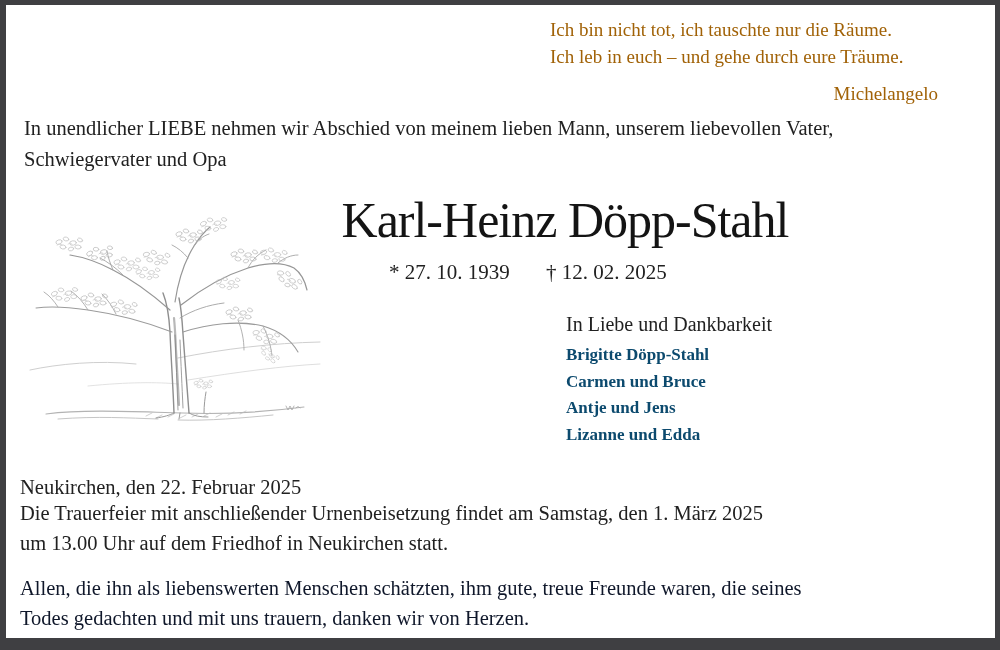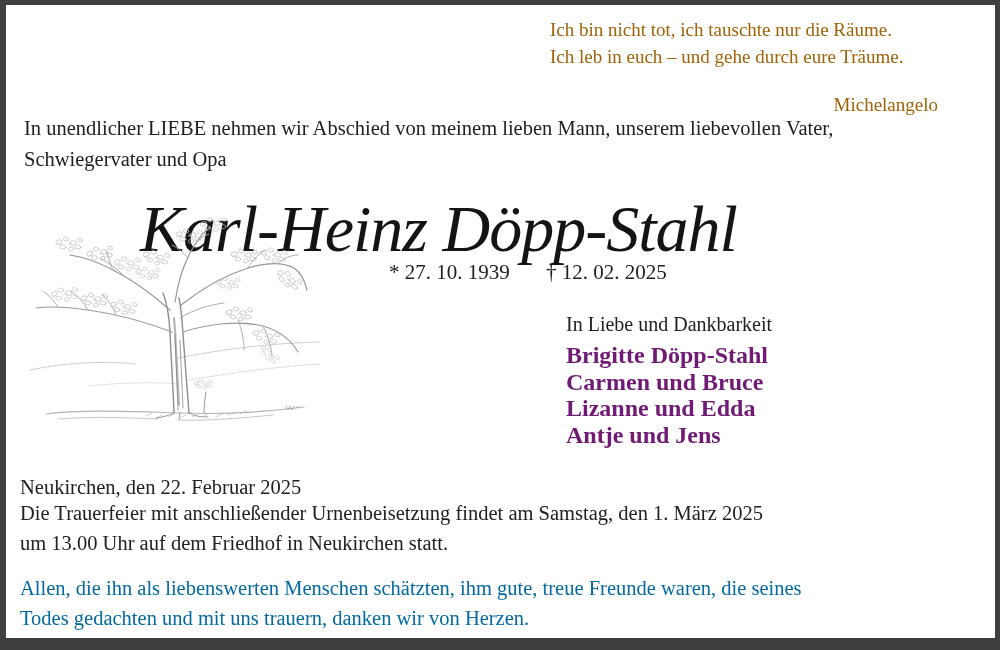--- a/index.html
+++ b/index.html
@@ -6,32 +6,32 @@
   .canvas{
     position:relative;width:1000px;height:650px;background:#ffffff;
     font-family:"Liberation Serif","DejaVu Serif",serif;color:#1e1e1e;overflow:hidden;
   }
   .frame{
     position:absolute;inset:0;border-style:solid;
     border-width:5px 5px 12px 6px;border-color:#3f3f42;pointer-events:none;z-index:5;
   }
   .line{white-space:nowrap;}
   .quote-block{position:absolute;left:550px;top:16px;width:388px;font-size:19px;line-height:27px;color:#a16207;}
-  .quote-attr{text-align:right;margin-top:21px;}
+  .quote-attr{text-align:right;margin-top:10px;}
   .intro{position:absolute;left:24px;top:113px;font-size:20.5px;line-height:30.5px;color:#212121;}
-  .deceased{position:absolute;left:140px;top:191px;width:850px;text-align:left;
-    font-size:66px;font-weight:normal;letter-spacing:-1px;margin:0;color:#141414;font-style:italic;}
+  .deceased{position:absolute;left:140px;top:191px;width:850px;text-align:center;
+    font-size:50px;font-weight:normal;letter-spacing:-1px;margin:0;color:#141414;}
   .bdate{position:absolute;left:389px;top:260px;font-size:21px;color:#212121;text-align:center;}
   .ddate{position:absolute;left:546px;top:260px;font-size:21px;color:#212121;}
   .tree{position:absolute;left:28px;top:210px;}
   .mourners-block{position:absolute;left:566px;top:313px;font-size:20px;color:#212121;}
-  .mourners-list{margin-top:6px;font-size:24px;font-weight:bold;line-height:26.6px;color:#701a75;}
+  .mourners-list{margin-top:6px;font-size:17px;font-weight:bold;line-height:26.6px;color:#0c4a6e;}
   .place-date{position:absolute;left:20px;top:476px;font-size:20.5px;color:#212121;}
   .funeral{position:absolute;left:20px;top:498px;font-size:20.5px;line-height:30px;color:#212121;}
-  .thanks{position:absolute;left:20px;top:573px;font-size:20.5px;line-height:30px;color:#0369a1;}
+  .thanks{position:absolute;left:20px;top:573px;font-size:20.5px;line-height:30px;color:#0f172a;}
 </style>
 </head>
 <body>
 
 <div class="canvas">
 
   <div class="quote-block">
     <div class="line">Ich bin nicht tot, ich tauschte nur die Räume.</div>
     <div class="line">Ich leb in euch – und gehe durch eure Träume.</div>
     <div class="quote-attr">Michelangelo</div>
@@ -112,22 +112,22 @@
 
       <path d="M258 196 l2 4 2 -4 2 4 2 -4 M268 198 q2 -3 4 0" stroke="#a5a5a5" stroke-width="0.8"></path>
     </g>
   </svg>
 
   <div class="mourners-block">
     <div class="line">In Liebe und Dankbarkeit</div>
     <div class="mourners-list">
       <div class="line">Brigitte Döpp-Stahl</div>
       <div class="line">Carmen und Bruce</div>
+      <div class="line">Antje und Jens</div>
       <div class="line">Lizanne und Edda</div>
-      <div class="line">Antje und Jens</div>
     </div>
   </div>
 
   <div class="place-date line">Neukirchen, den 22. Februar 2025</div>
 
   <div class="funeral">
     <div class="line">Die Trauerfeier mit anschließender Urnenbeisetzung findet am Samstag, den 1. März 2025</div>
     <div class="line">um 13.00 Uhr auf dem Friedhof in Neukirchen statt.</div>
   </div>
 

